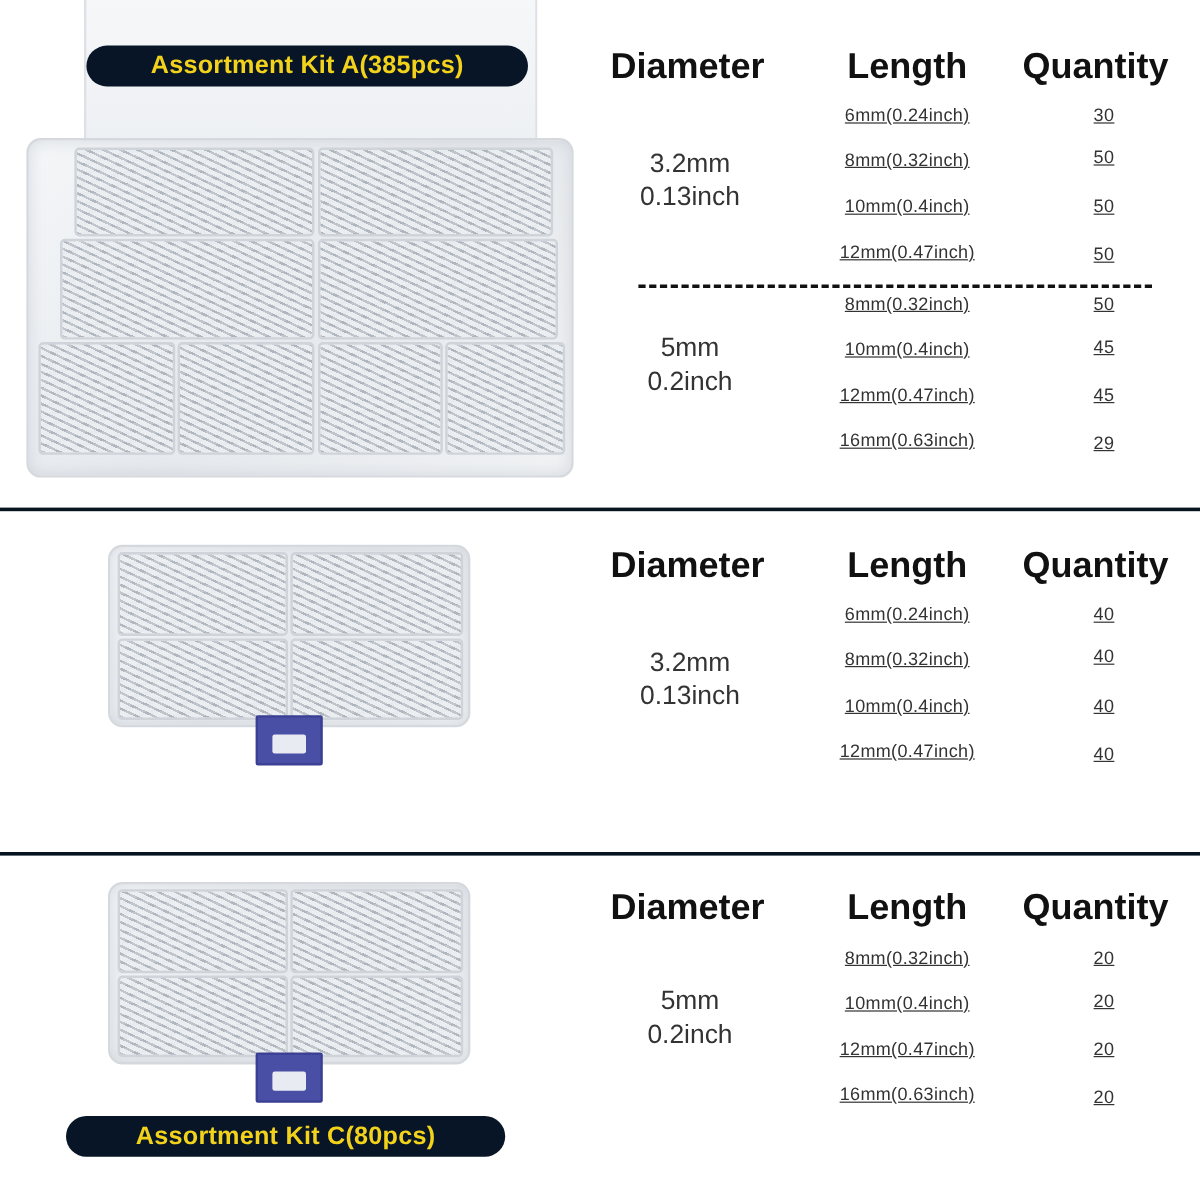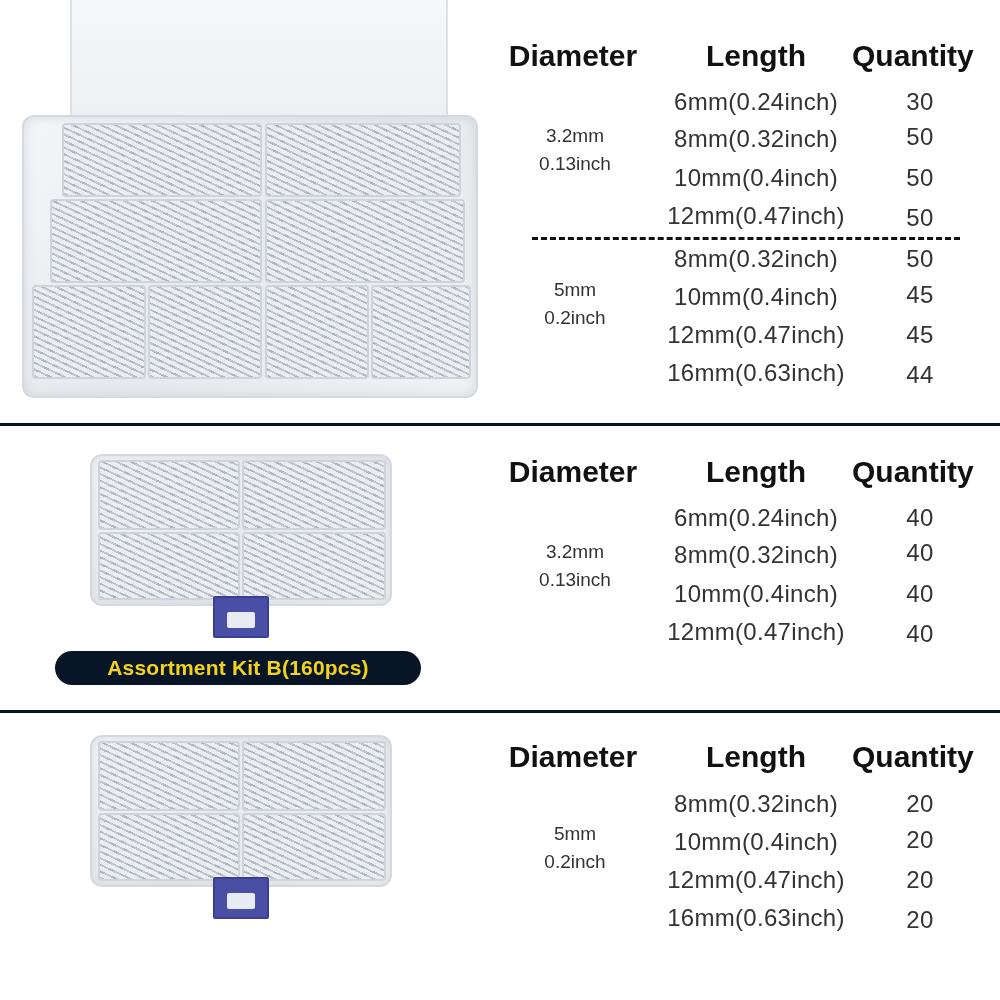--- a/index.html
+++ b/index.html
@@ -55,24 +55,24 @@
       display: flex; align-items: center; justify-content: center;
       letter-spacing: 0.2px;
     }
 
     
     .th {
       position: absolute; font-size: 30px; font-weight: bold; color: #111;
       text-align: center;
     }
     .td {
-      position: absolute; font-size: 24px; color: #333; text-align: center;
-      font-weight: normal; letter-spacing: 0.3px;
+      position: absolute; font-size: 15px; color: #333; text-align: center;
+      font-weight: normal; letter-spacing: 0.3px; text-decoration: underline;
     }
-    .diam { position: absolute; font-size: 19px; color: #333; text-align: center; line-height: 28px; width: 140px; }
+    .diam { position: absolute; font-size: 22px; color: #333; text-align: center; line-height: 28px; width: 140px; }
     .dash-sep {
       position: absolute; height: 0; border-top: 3px dashed #111;
     }
   </style>
 </head>
 <body>
 
 <div class="section" style="top:0;height:422px;">
 
   <div class="lid" style="left:70px;top:0;width:378px;height:140px;border-top:none;border-radius:0 0 10px 10px;"></div>
@@ -81,20 +81,21 @@
     <div class="compartment" style="left:38px;top:6px;width:200px;height:74px;"></div>
     <div class="compartment" style="left:241px;top:6px;width:196px;height:74px;"></div>
     <div class="compartment" style="left:26px;top:82px;width:212px;height:84px;"></div>
     <div class="compartment" style="left:241px;top:82px;width:200px;height:84px;"></div>
     <div class="compartment" style="left:8px;top:168px;width:114px;height:94px;"></div>
     <div class="compartment" style="left:124px;top:168px;width:114px;height:94px;"></div>
     <div class="compartment" style="left:241px;top:168px;width:104px;height:94px;"></div>
     <div class="compartment" style="left:347px;top:168px;width:100px;height:94px;"></div>
   </div>
 
+  <div class="banner" style="left:72px;top:38px;width:368px;">Assortment Kit A(385pcs)</div>
 
   <div class="th" style="left:500px;top:39px;width:146px;">Diameter</div>
   <div class="th" style="left:676px;top:39px;width:160px;">Length</div>
   <div class="th" style="left:852px;top:39px;width:118px;">Quantity</div>
 
   <div class="diam" style="left:505px;top:122px;">
     <div>3.2mm</div>
     <div>0.13inch</div>
   </div>
 
@@ -114,38 +115,37 @@
     <div>0.2inch</div>
   </div>
 
   <div class="td" style="left:648px;top:245px;width:216px;">8mm(0.32inch)</div>
   <div class="td" style="left:880px;top:245px;width:80px;">50</div>
   <div class="td" style="left:648px;top:283px;width:216px;">10mm(0.4inch)</div>
   <div class="td" style="left:880px;top:281px;width:80px;">45</div>
   <div class="td" style="left:648px;top:321px;width:216px;">12mm(0.47inch)</div>
   <div class="td" style="left:880px;top:321px;width:80px;">45</div>
   <div class="td" style="left:648px;top:359px;width:216px;">16mm(0.63inch)</div>
-  <div class="td" style="left:880px;top:361px;width:80px;">44</div>
+  <div class="td" style="left:880px;top:361px;width:80px;">29</div>
 </div>
 
 <div class="divider" style="top:423px;"></div>
 
 <div class="section" style="top:426px;height:284px;">
 
   <div class="box" style="left:90px;top:28px;width:302px;height:152px;">
     <div class="compartment" style="left:6px;top:4px;width:142px;height:70px;"></div>
     <div class="compartment" style="left:150px;top:4px;width:144px;height:70px;"></div>
     <div class="compartment" style="left:6px;top:76px;width:142px;height:68px;"></div>
     <div class="compartment" style="left:150px;top:76px;width:144px;height:68px;"></div>
   </div>
   <div class="latch" style="left:213px;top:170px;width:56px;height:42px;">
     <div class="latch-window"></div>
   </div>
 
-  <div class="banner" style="left:55px;top:225px;width:366px;">Assortment Kit B(160pcs)</div>
 
   <div class="th" style="left:500px;top:29px;width:146px;">Diameter</div>
   <div class="th" style="left:676px;top:29px;width:160px;">Length</div>
   <div class="th" style="left:852px;top:29px;width:118px;">Quantity</div>
 
   <div class="diam" style="left:505px;top:112px;">
     <div>3.2mm</div>
     <div>0.13inch</div>
   </div>
 
@@ -166,20 +166,21 @@
   <div class="box" style="left:90px;top:22px;width:302px;height:152px;">
     <div class="compartment" style="left:6px;top:4px;width:142px;height:70px;"></div>
     <div class="compartment" style="left:150px;top:4px;width:144px;height:70px;"></div>
     <div class="compartment" style="left:6px;top:76px;width:142px;height:68px;"></div>
     <div class="compartment" style="left:150px;top:76px;width:144px;height:68px;"></div>
   </div>
   <div class="latch" style="left:213px;top:164px;width:56px;height:42px;">
     <div class="latch-window"></div>
   </div>
 
+  <div class="banner" style="left:55px;top:217px;width:366px;">Assortment Kit C(80pcs)</div>
 
   <div class="th" style="left:500px;top:27px;width:146px;">Diameter</div>
   <div class="th" style="left:676px;top:27px;width:160px;">Length</div>
   <div class="th" style="left:852px;top:27px;width:118px;">Quantity</div>
 
   <div class="diam" style="left:505px;top:107px;">
     <div>5mm</div>
     <div>0.2inch</div>
   </div>
 

